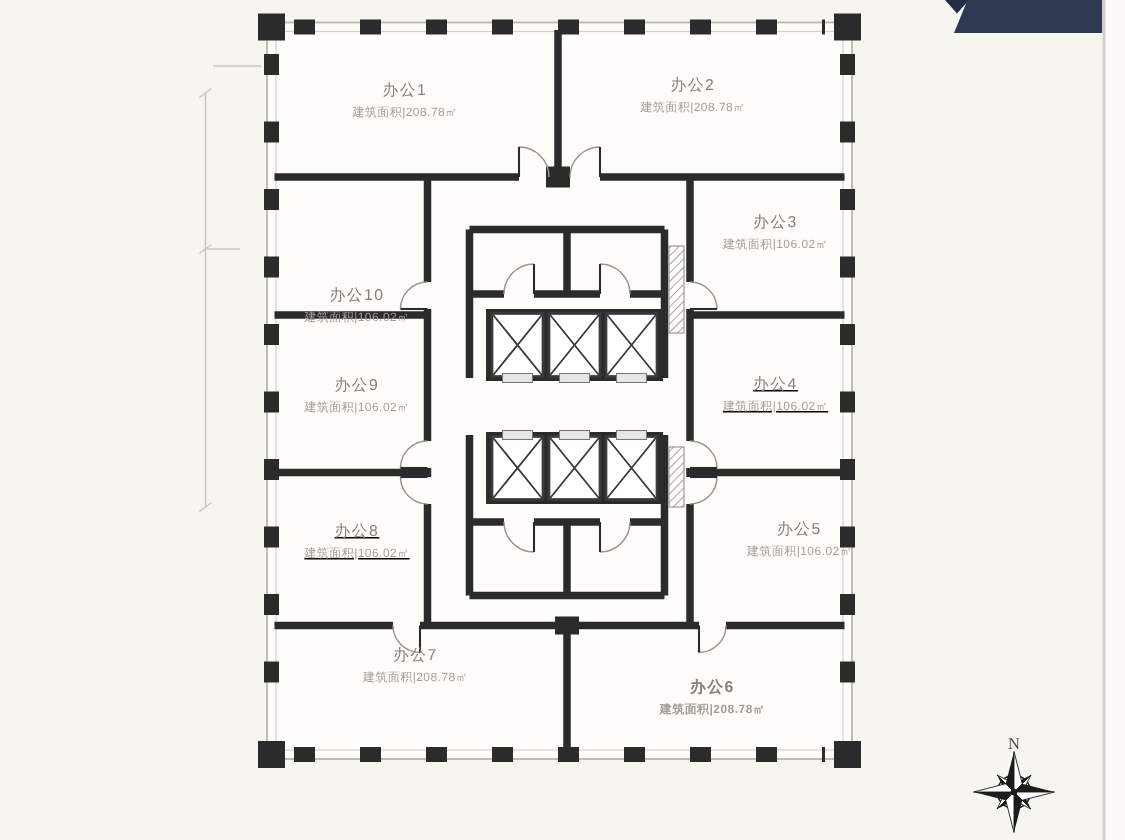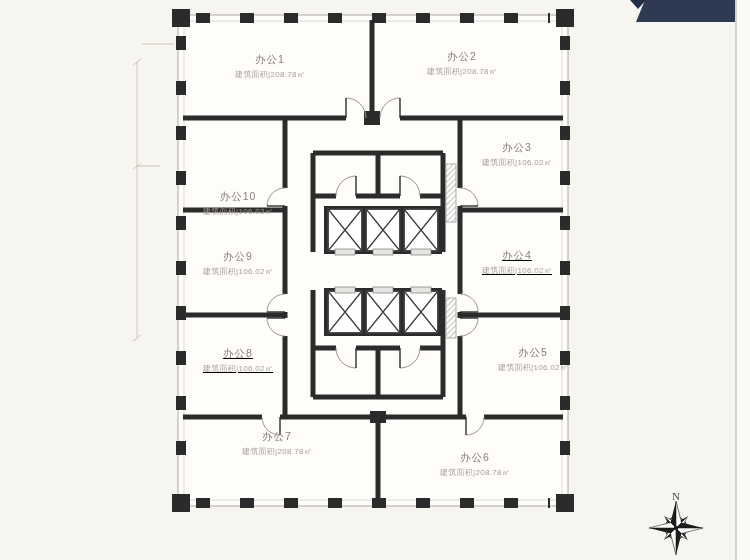--- a/index.html
+++ b/index.html
@@ -195,21 +195,21 @@
     <div class="unit-area">建筑面积|106.02㎡</div>
   </div>
   <div class="unit-label" style="left:517px;top:249px;text-decoration:underline;">
     <div class="unit-name">办公4</div>
     <div class="unit-area">建筑面积|106.02㎡</div>
   </div>
   <div class="unit-label" style="left:533px;top:346px;">
     <div class="unit-name">办公5</div>
     <div class="unit-area">建筑面积|106.02㎡</div>
   </div>
-  <div class="unit-label" style="left:475px;top:451px;">
+  <div class="unit-label" style="left:475px;top:451px;font-weight:bold;">
     <div class="unit-name">办公6</div>
     <div class="unit-area">建筑面积|208.78㎡</div>
   </div>
   <div class="unit-label" style="left:277px;top:430px;">
     <div class="unit-name">办公7</div>
     <div class="unit-area">建筑面积|208.78㎡</div>
   </div>
   <div class="unit-label" style="left:238px;top:347px;text-decoration:underline;">
     <div class="unit-name">办公8</div>
     <div class="unit-area">建筑面积|106.02㎡</div>

